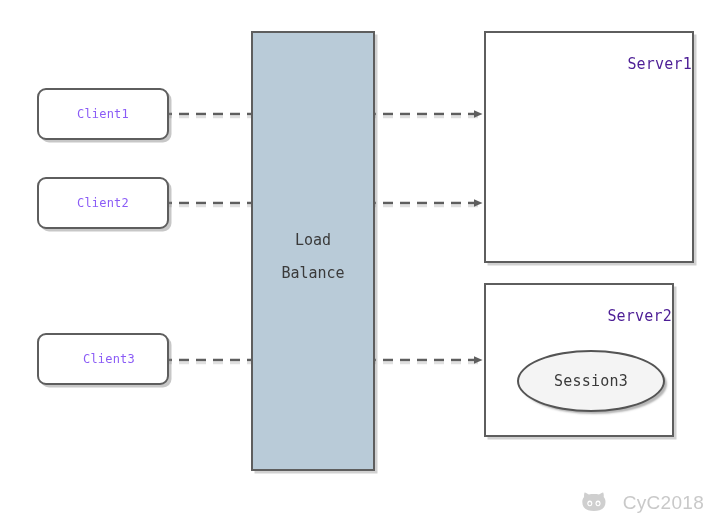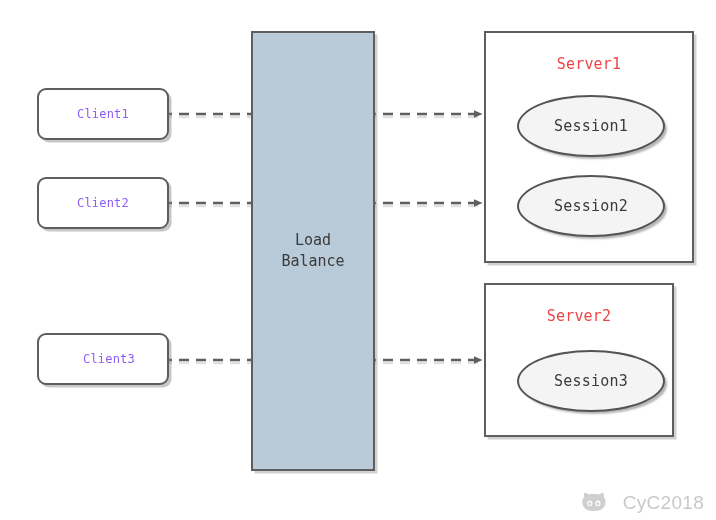--- a/index.html
+++ b/index.html
@@ -57,35 +57,35 @@
   
   .lb-node {
     background: #b9cbd8;
     border: 2px solid #5e5e5e;
     box-shadow: 3px 3px 0px -0.5px rgba(140,140,140,0.40);
     color: #3a3a3a;
     font-size: 15px;
     line-height: 21px;
     flex-direction: column;
   }
-  .lb-line { display: block; white-space: pre; }
+  .lb-line { display: block; white-space: pre; margin-top: 12px; }
 
   
   .server-node {
     background: #ffffff;
     border: 2px solid #5e5e5e;
     box-shadow: 3px 3px 0px -0.5px rgba(140,140,140,0.40);
     display: block;
   }
   .server-title {
     position: absolute;
     left: 0;
     right: 0;
-    text-align: center;
-    color: #ef4444;
+    text-align: right;
+    color: #4c1d95;
     font-size: 15px;
     letter-spacing: 0.2px;
   }
 
   
   .session-node {
     position: absolute;
     box-sizing: border-box;
     background: #f4f4f4;
     border: 2.5px solid #545454;
@@ -158,27 +158,21 @@
   </div>
 
   <div class="node lb-node" style="left:251px; top:31px; width:124px; height:440px;">
     <span class="lb-line">Load</span>
     <span class="lb-line">Balance</span>
   </div>
 
   <div class="node server-node" style="left:484px; top:31px; width:210px; height:232px; position:absolute;">
     <div class="server-title" style="top:22px;">Server1</div>
 
-    <div class="session-node" style="left:31px; top:62px; width:148px; height:62px;">
-      <span>Session1</span>
-    </div>
 
-    <div class="session-node" style="left:31px; top:142px; width:148px; height:62px;">
-      <span>Session2</span>
-    </div>
   </div>
 
   <div class="node server-node" style="left:484px; top:283px; width:190px; height:154px; position:absolute;">
     <div class="server-title" style="top:22px;">Server2</div>
 
     <div class="session-node" style="left:31px; top:65px; width:148px; height:62px;">
       <span>Session3</span>
     </div>
   </div>
 

